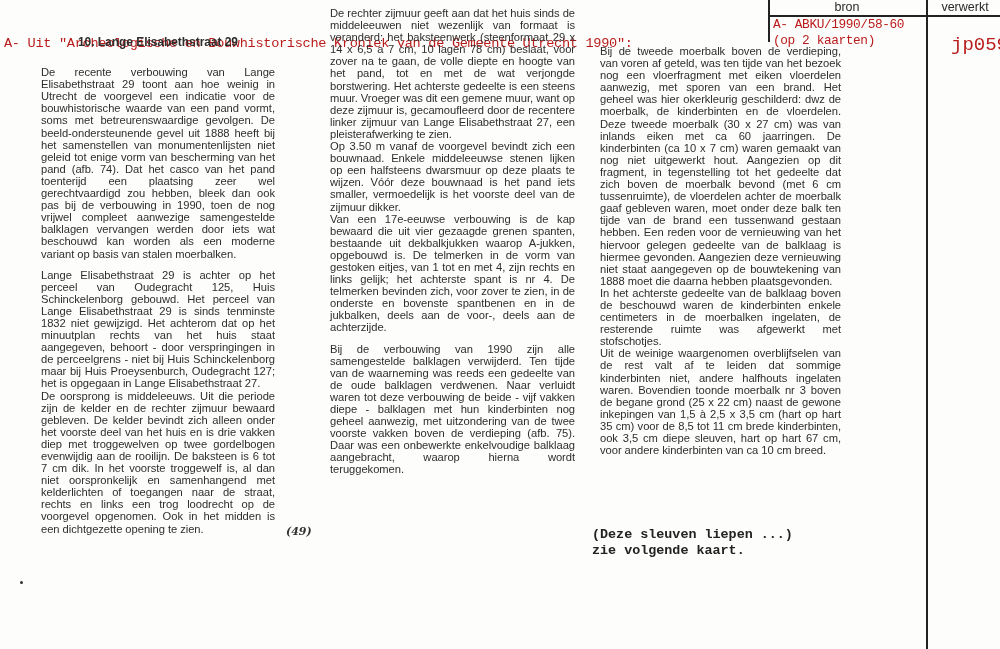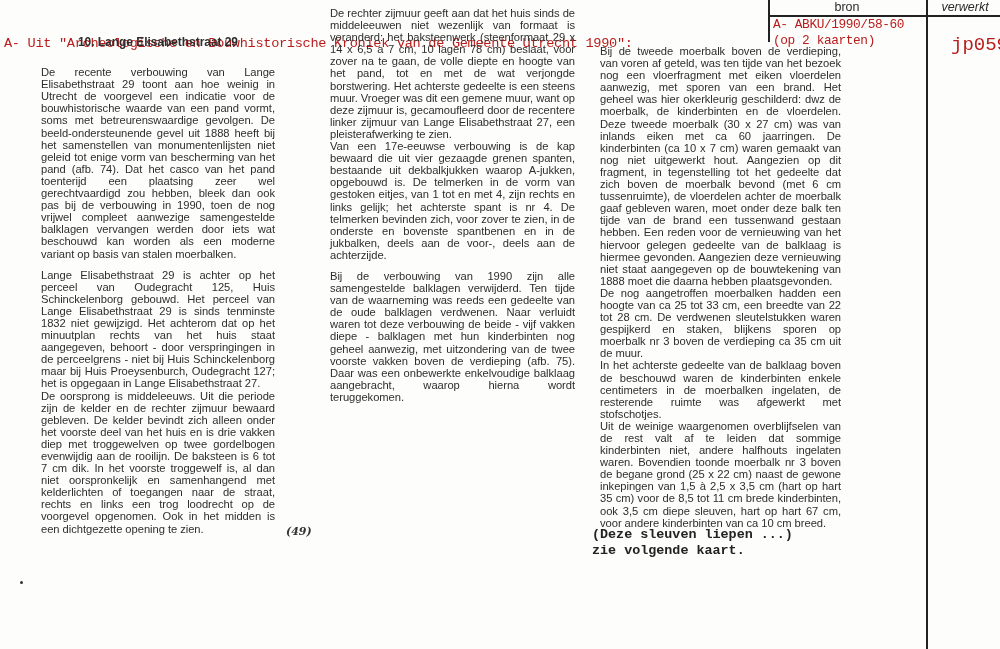--- a/index.html
+++ b/index.html
@@ -10,21 +10,21 @@
   .mono { font-family: "Liberation Mono", "DejaVu Sans Mono", monospace; color: #b91c1c; }
   .sans { font-family: "Liberation Sans", "DejaVu Sans", sans-serif; }
 
   #header { position: absolute; left: 4px; top: 1px; font-size: 13.6px; line-height: 17px; white-space: pre; letter-spacing: -0.3px; }
 
   
   #card-table { position: absolute; left: 768px; top: 0; width: 232px; height: 649px; }
   #card-table .vline { position: absolute; top: 0; width: 1.5px; background: #222; }
   #card-table .hline { position: absolute; height: 1.5px; background: #222; }
   #col-bron-head { position: absolute; left: 0; top: 0; width: 158px; text-align: center; font-size: 12.5px; line-height: 15px; }
-  #col-verwerkt-head { position: absolute; left: 162px; top: 0; width: 70px; text-align: center; font-size: 12.5px; line-height: 15px; font-style: italic; }
+  #col-verwerkt-head { position: absolute; left: 162px; top: 0; width: 70px; text-align: center; font-size: 12.5px; line-height: 15px; }
   #bron-val { position: absolute; left: 5px; top: 17px; font-size: 12.8px; line-height: 16px; white-space: pre; letter-spacing: -0.4px; }
   #verwerkt-val { position: absolute; left: 183px; top: 34px; font-size: 19px; white-space: pre; }
 
   .col { position: absolute; font-size: 11.2px; line-height: 12.1px; text-align: justify; letter-spacing: -0.05px; color: #2e2e2e; }
   .col p { margin: 0; }
   .col p.gap { margin-top: 9px; }
   #col1 { left: 41px; top: 36px; width: 234px; }
   #col2 { left: 314px; top: 7px; width: 245px; margin-left: 16px; }
   #col3 { left: 600px; top: 45px; width: 241px; }
 
@@ -53,27 +53,27 @@
 
 <div id="col1" class="col sans">
   <div id="section-title">10. Lange Elisabethstraat 29</div>
   <p>De recente verbouwing van Lange Elisabethstraat 29 toont aan hoe weinig in Utrecht de voorgevel een indicatie voor de bouwhistorische waarde van een pand vormt, soms met betreurenswaardige gevolgen. De beeld-ondersteunende gevel uit 1888 heeft bij het samenstellen van monumentenlijsten niet geleid tot enige vorm van bescherming van het pand (afb. 74). Dat het casco van het pand toenterijd een plaatsing zeer wel gerechtvaardigd zou hebben, bleek dan ook pas bij de verbouwing in 1990, toen de nog vrijwel compleet aanwezige samengestelde balklagen vervangen werden door iets wat beschouwd kan worden als een moderne variant op basis van stalen moerbalken.</p>
   <p class="gap">Lange Elisabethstraat 29 is achter op het perceel van Oudegracht 125, Huis Schinckelenborg gebouwd. Het perceel van Lange Elisabethstraat 29 is sinds tenminste 1832 niet gewijzigd. Het achterom dat op het minuutplan rechts van het huis staat aangegeven, behoort - door verspringingen in de perceelgrens - niet bij Huis Schinckelenborg maar bij Huis Proeysenburch, Oudegracht 127; het is opgegaan in Lange Elisabethstraat 27.</p>
   <p>De oorsprong is middeleeuws. Uit die periode zijn de kelder en de rechter zijmuur bewaard gebleven. De kelder bevindt zich alleen onder het voorste deel van het huis en is drie vakken diep met troggewelven op twee gordelbogen evenwijdig aan de rooilijn. De baksteen is 6 tot 7 cm dik. In het voorste troggewelf is, al dan niet oorspronkelijk en samenhangend met kelderlichten of toegangen naar de straat, rechts en links een trog loodrecht op de voorgevel opgenomen. Ook in het midden is een dichtgezette opening te zien.</p>
 </div>
 
 <div id="col2" class="col sans">
   <p>De rechter zijmuur geeft aan dat het huis sinds de middeleeuwen niet wezenlijk van formaat is veranderd: het baksteenwerk (steenformaat 29 x 14 x 6,5 a 7 cm, 10 lagen 78 cm) beslaat, voor zover na te gaan, de volle diepte en hoogte van het pand, tot en met de wat verjongde borstwering. Het achterste gedeelte is een steens muur. Vroeger was dit een gemene muur, want op deze zijmuur is, gecamoufleerd door de recentere linker zijmuur van Lange Elisabethstraat 27, een pleisterafwerking te zien.</p>
+  <p>Op 3.50 m vanaf de voorgevel bevindt zich een bouwnaad. Enkele middeleeuwse stenen lijken op een halfsteens dwarsmuur op deze plaats te wijzen. Vóór deze bouwnaad is het pand iets smaller, vermoedelijk is het voorste deel van de zijmuur dikker.</p>
   <p>Van een 17e-eeuwse verbouwing is de kap bewaard die uit vier gezaagde grenen spanten, bestaande uit dekbalkjukken waarop A-jukken, opgebouwd is. De telmerken in de vorm van gestoken eitjes, van 1 tot en met 4, zijn rechts en links gelijk; het achterste spant is nr 4. De telmerken bevinden zich, voor zover te zien, in de onderste en bovenste spantbenen en in de jukbalken, deels aan de voor-, deels aan de achterzijde.</p>
   <p class="gap">Bij de verbouwing van 1990 zijn alle samengestelde balklagen verwijderd. Ten tijde van de waarneming was reeds een gedeelte van de oude balklagen verdwenen. Naar verluidt waren tot deze verbouwing de beide - vijf vakken diepe - balklagen met hun kinderbinten nog geheel aanwezig, met uitzondering van de twee voorste vakken boven de verdieping (afb. 75). Daar was een onbewerkte enkelvoudige balklaag aangebracht, waarop hierna wordt teruggekomen.</p>
 </div>
 
 <div id="col3" class="col sans">
   <p>Bij de tweede moerbalk boven de verdieping, van voren af geteld, was ten tijde van het bezoek nog een vloerfragment met eiken vloerdelen aanwezig, met sporen van een brand. Het geheel was hier okerkleurig geschilderd: dwz de moerbalk, de kinderbinten en de vloerdelen. Deze tweede moerbalk (30 x 27 cm) was van inlands eiken met ca 60 jaarringen. De kinderbinten (ca 10 x 7 cm) waren gemaakt van nog niet uitgewerkt hout. Aangezien op dit fragment, in tegenstelling tot het gedeelte dat zich boven de moerbalk bevond (met 6 cm tussenruimte), de vloerdelen achter de moerbalk gaaf gebleven waren, moet onder deze balk ten tijde van de brand een tussenwand gestaan hebben. Een reden voor de vernieuwing van het hiervoor gelegen gedeelte van de balklaag is hiermee gevonden. Aangezien deze vernieuwing niet staat aangegeven op de bouwtekening van 1888 moet die daarna hebben plaatsgevonden.</p>
-  <p>De nog aangetroffen moerbalken hadden een hoogte van ca 25 tot 33 cm, een breedte van 22 tot 28 cm. De verdwenen sleutelstukken waren gespijkerd en staken, blijkens sporen op moerbalk nr 3 boven de verdieping ca 35 cm uit de muur.</p>
   <p>In het achterste gedeelte van de balklaag boven de beschouwd waren de kinderbinten enkele centimeters in de moerbalken ingelaten, de resterende ruimte was afgewerkt met stofschotjes.</p>
   <p>Uit de weinige waargenomen overblijfselen van de rest valt af te leiden dat sommige kinderbinten niet, andere halfhouts ingelaten waren. Bovendien toonde moerbalk nr 3 boven de begane grond (25 x 22 cm) naast de gewone inkepingen van 1,5 à 2,5 x 3,5 cm (hart op hart 35 cm) voor de 8,5 tot 11 cm brede kinderbinten, ook 3,5 cm diepe sleuven, hart op hart 67 cm, voor andere kinderbinten van ca 10 cm breed.</p>
 </div>
 
 <div class="marginal">(49)</div>
 <div id="typed-note" class="mono">(Deze sleuven liepen ...)
 zie volgende kaart.</div>
 <div class="speck" style="left:20px; top:581px;"></div>
 
 </body></html>

